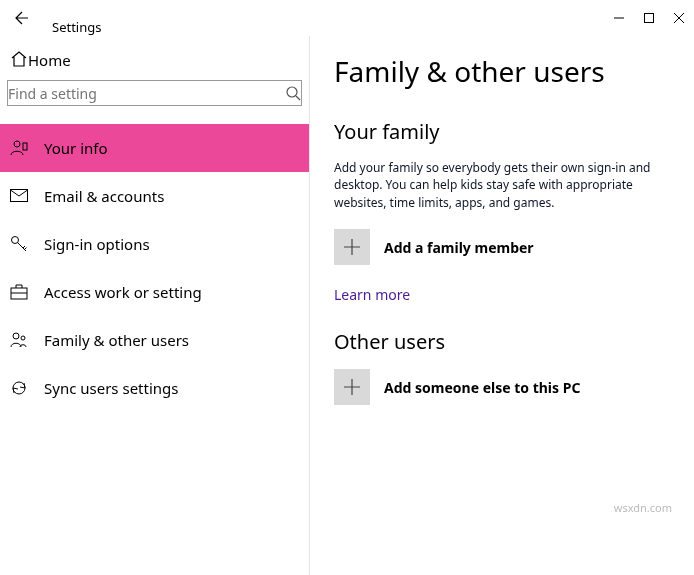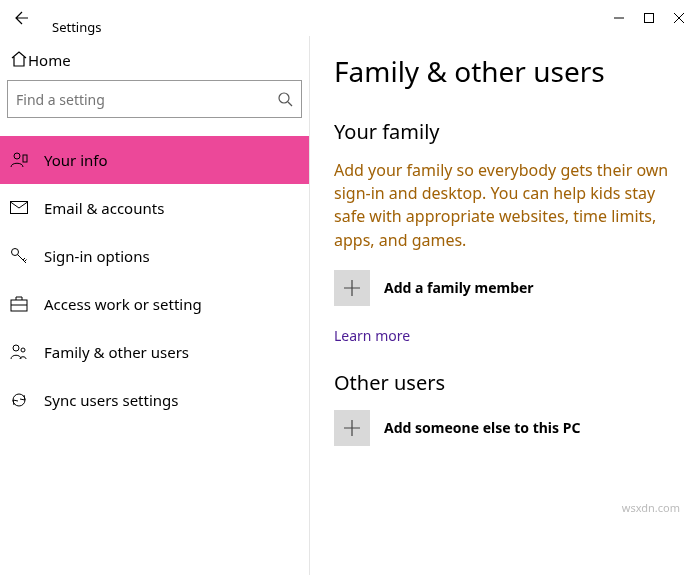--- a/index.html
+++ b/index.html
@@ -7,35 +7,35 @@
     .titlebar { height: 36px; display: flex; align-items: flex-end; }
     .back-btn { width: 44px; height: 36px; display: flex; align-items: center; justify-content: center; }
     .app-title { font-size: 13px; padding-left: 8px; }
     .caption-controls { margin-left: auto; display: flex; }
     .caption-btn { width: 30px; height: 36px; display: flex; align-items: center; justify-content: center; }
     .content { flex: 1; display: flex; overflow: hidden; }
     .sidebar { width: 310px; border-right: 1px solid #e5e5e5; display: flex; flex-direction: column; }
     .home-row { display: flex; align-items: flex-start; padding: 14px 8px 14px 10px; height: 44px; }
     .home-label { font-size: 15px; }
     .search-wrap { padding: 0 7px 18px 7px; }
-    .search-box { display: flex; align-items: center; height: 38px; border: 1px solid #999; padding: 0 8px; }
+    .search-box { display: flex; align-items: center; height: 26px; border: 1px solid #999; padding: 0 0; }
     .search-input { flex: 1; border: none; outline: none; font-size: 14px; background: transparent; }
     .category-title { font-weight: 600; font-size: 15px; padding: 0 10px 18px 10px; }
     .nav-item { display: flex; align-items: center; gap: 16px; height: 48px; padding: 0 10px; font-size: 15px; cursor: pointer; }
     .nav-item.selected { background: #ec4899; }
     .nav-item .icon { width: 18px; display: flex; justify-content: center; }
     .main { flex: 1; padding: 16px 24px; overflow: hidden; position: relative; }
     .page-title { font-size: 28px; font-weight: 400; margin-bottom: 28px; }
     .section-title { font-size: 20px; font-weight: 400; margin-bottom: 14px; }
-    .section-desc { font-size: 16px; line-height: 1.45; margin-bottom: 18px; color: #a16207; }
+    .section-desc { font-size: 12px; line-height: 1.45; margin-bottom: 18px; color: #0f172a; }
     .add-row { display: flex; align-items: center; gap: 14px; margin-bottom: 18px; cursor: pointer; }
     .plus-box { width: 36px; height: 36px; background: #d9d9d9; display: flex; align-items: center; justify-content: center; }
     .add-label { font-size: 14px; font-weight: bold; }
     .link { color: #4c1d95; font-size: 14px; margin-bottom: 24px; display: inline-block; cursor: pointer; }
-    .watermark { position: absolute; bottom: 60px; right: 14px; font-size: 11px; color: #bbb; }
+    .watermark { position: absolute; bottom: 60px; right: 22px; font-size: 11px; color: #bbb; }
     svg { display: block; }
   </style>
 </head>
 <body>
 
 <div class="titlebar">
   <div class="back-btn">
     <svg width="16" height="16" viewBox="0 0 16 16">
         <path d="M8 2 L2 8 L8 14 M2 8 H14" stroke="#000" stroke-width="1.2" fill="none"></path>
       </svg>

